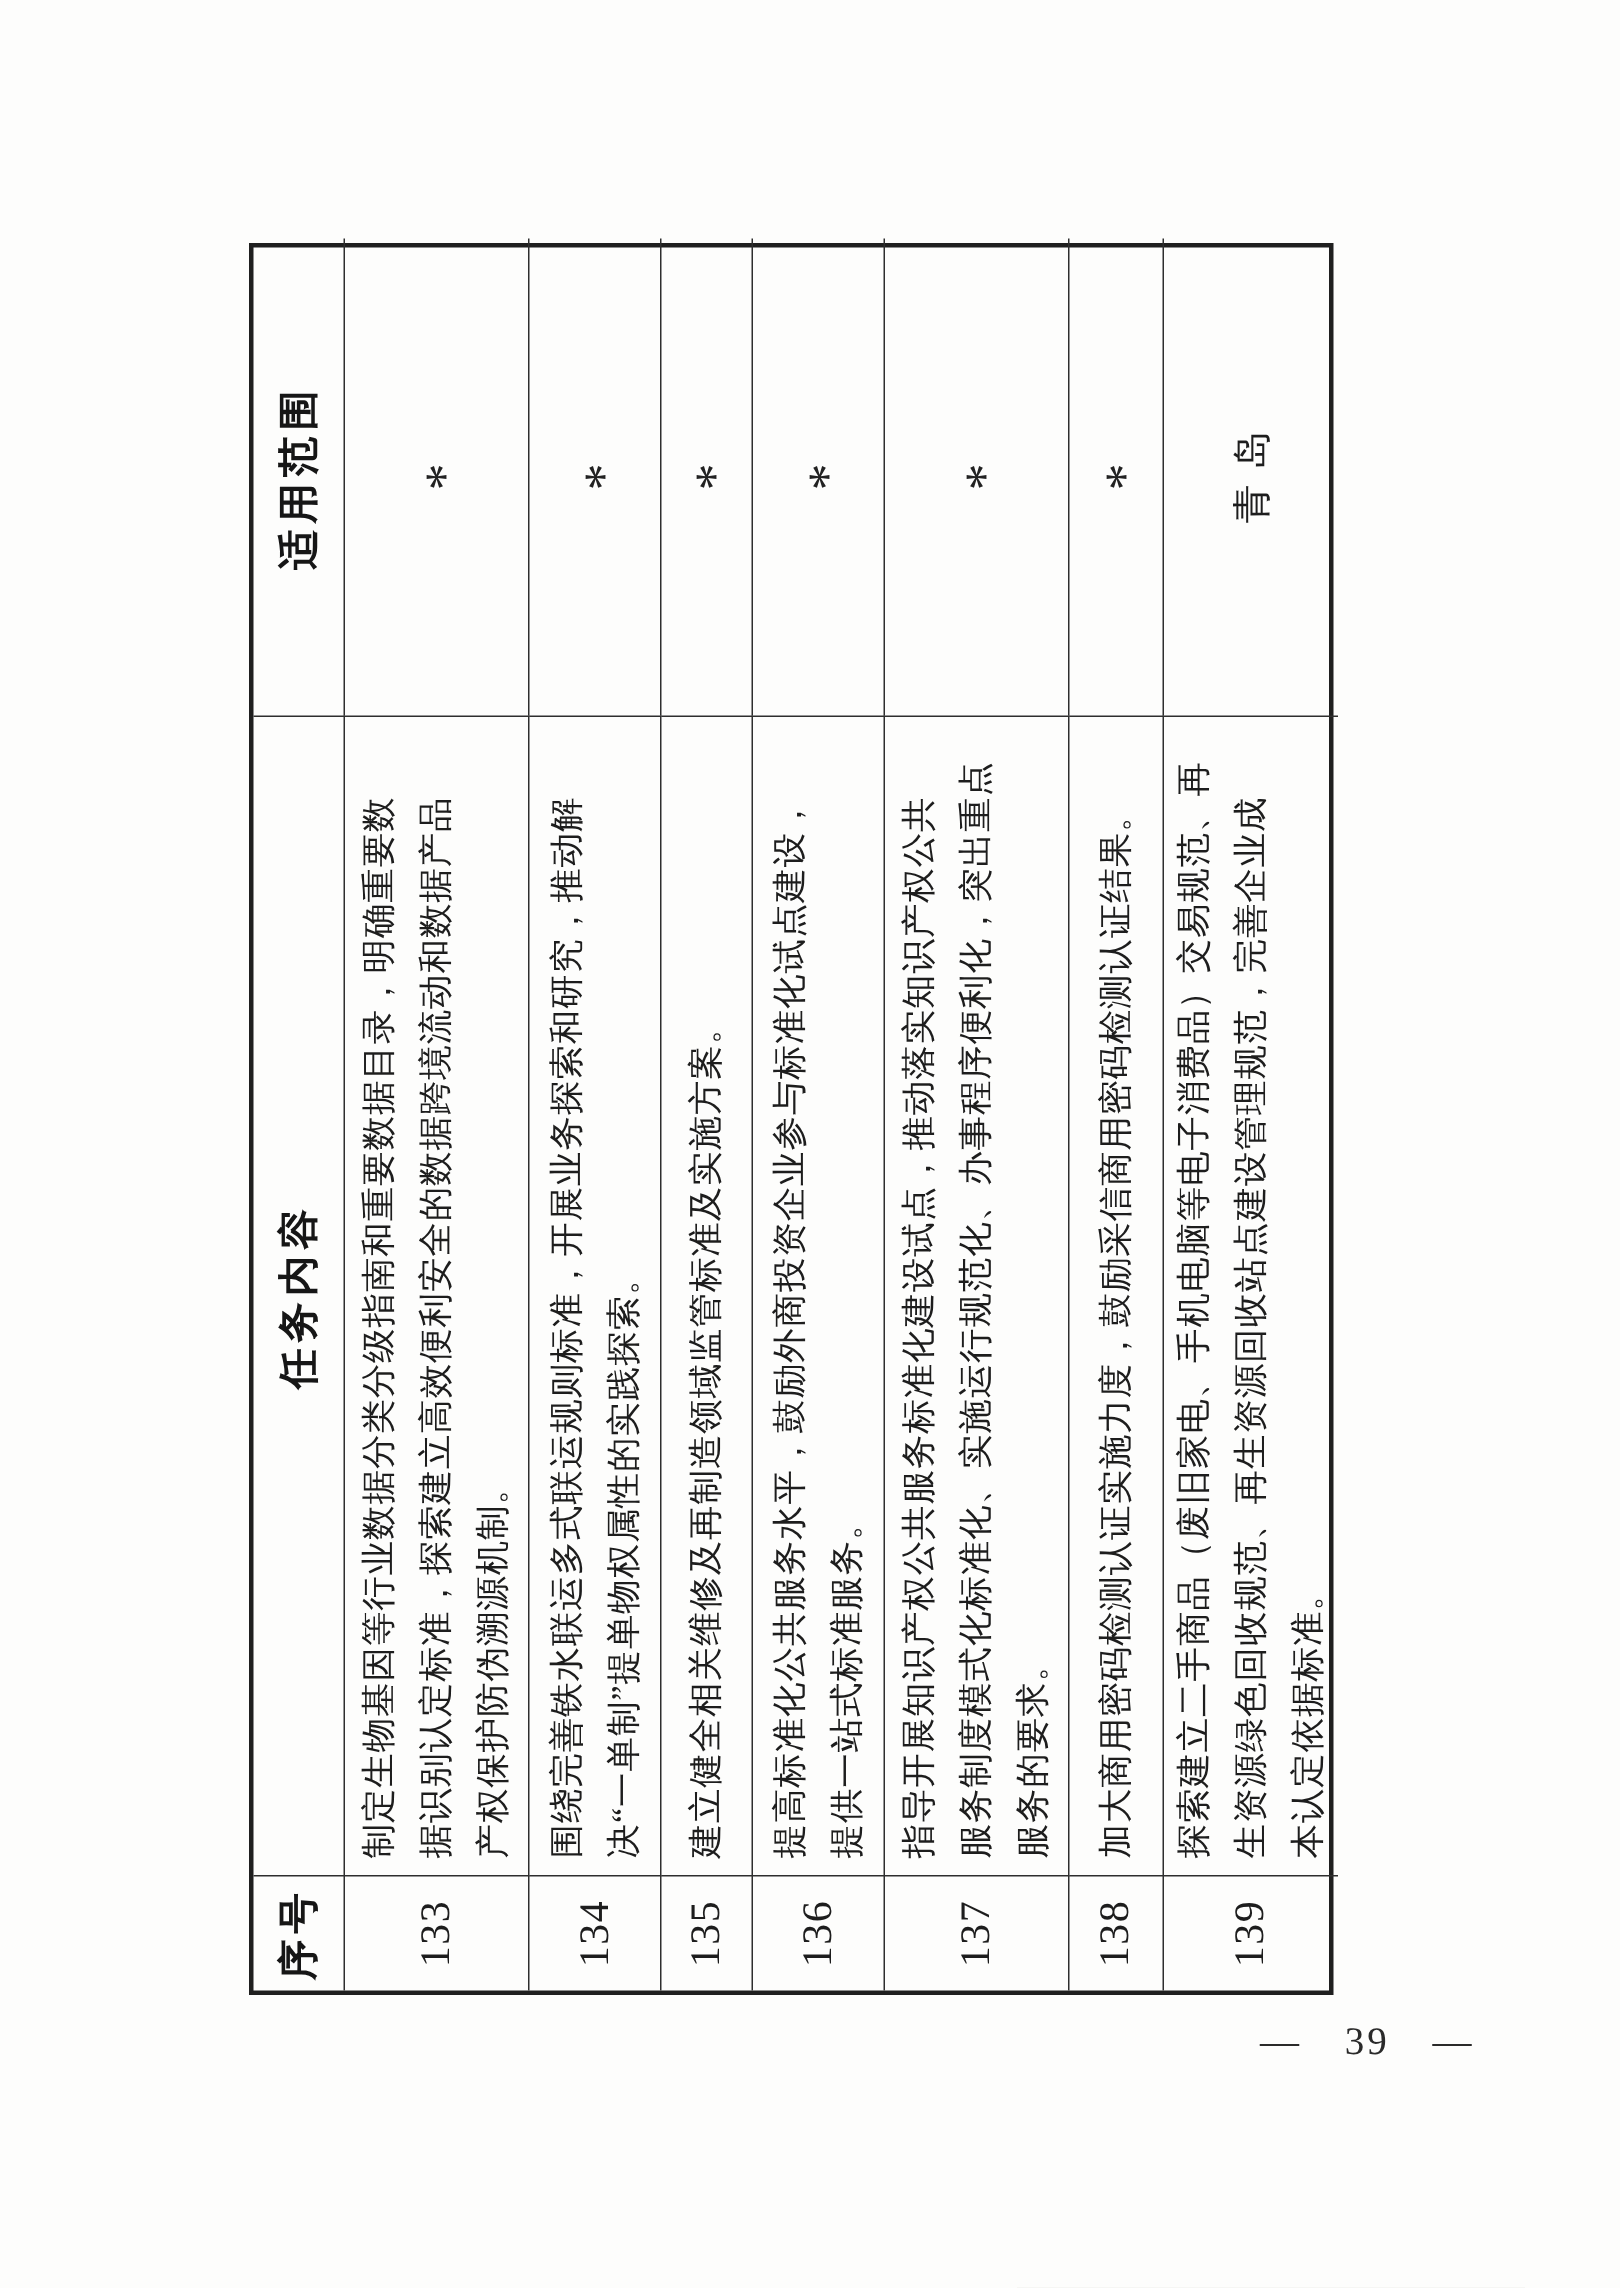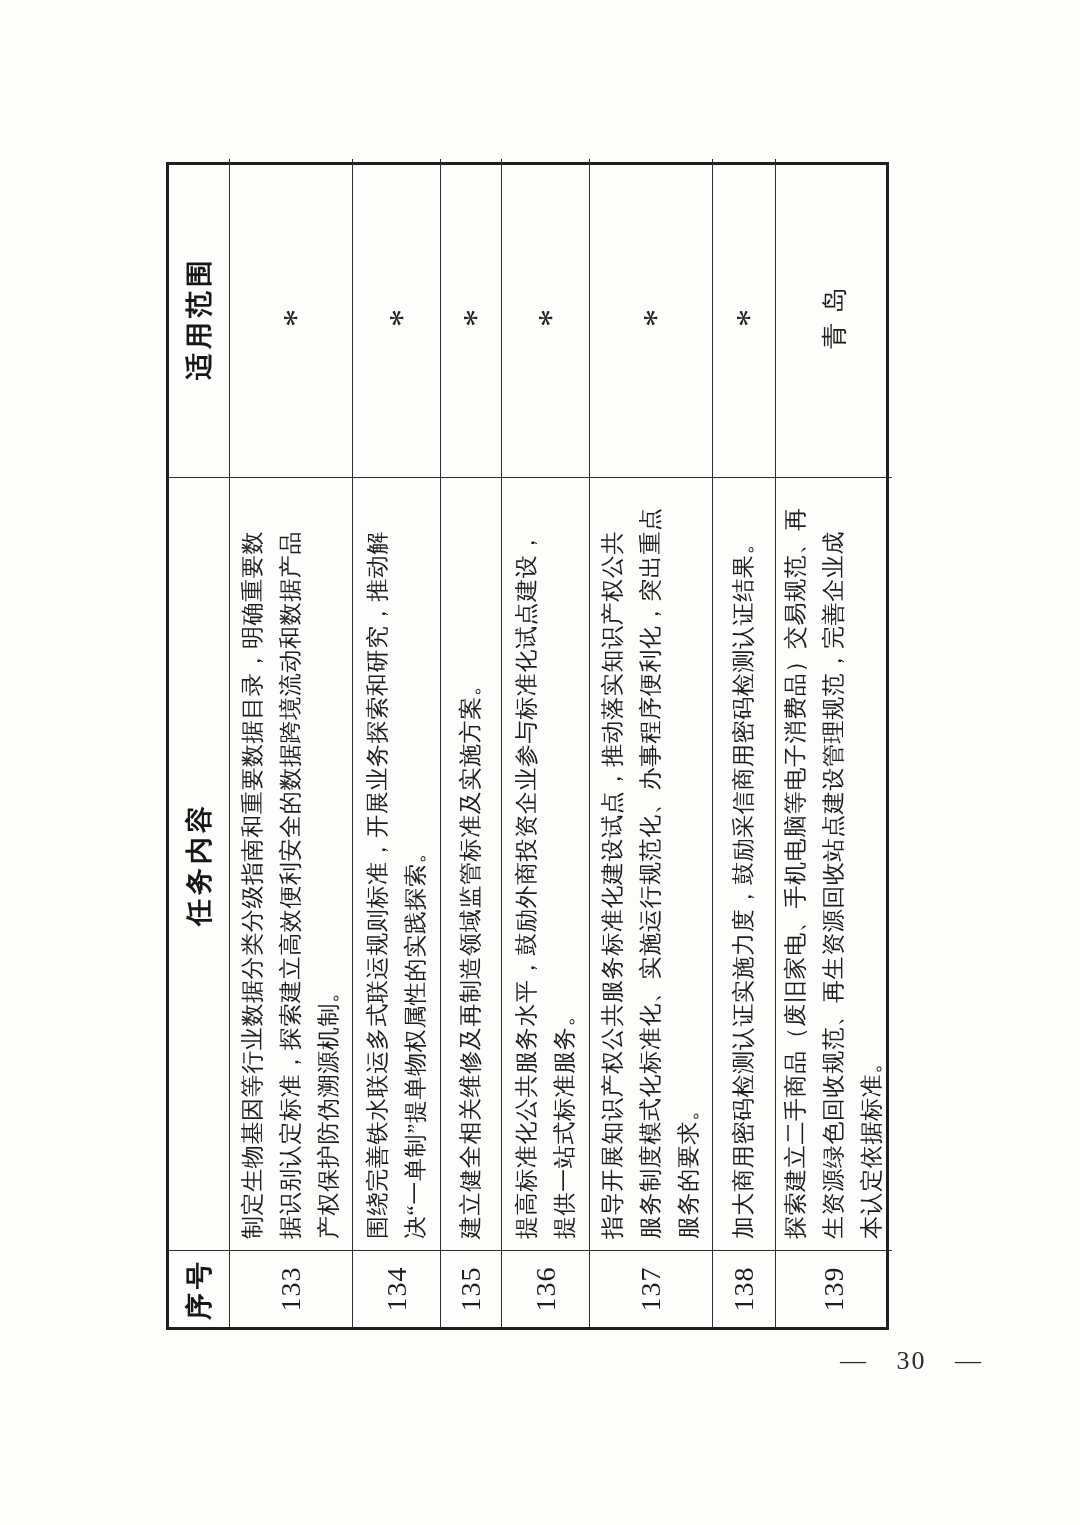--- a/index.html
+++ b/index.html
@@ -149,16 +149,16 @@
 生资源绿色回收规范、再生资源回收站点建设管理规范，完善企业成
 本认定依据标准。</div>
       <div class="cell scope">
           <span class="place">青岛</span>
         </div>
 
     </div>
   </div>
 
   <div class="page-number">
-    <span>— 30 —</span>
+    <span>— 39 —</span>
   </div>
 
 </div>
 
 </body></html>

